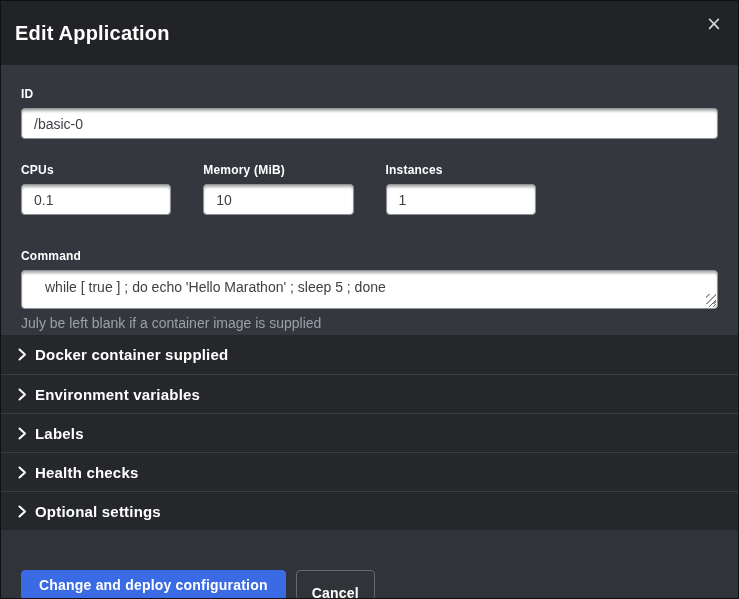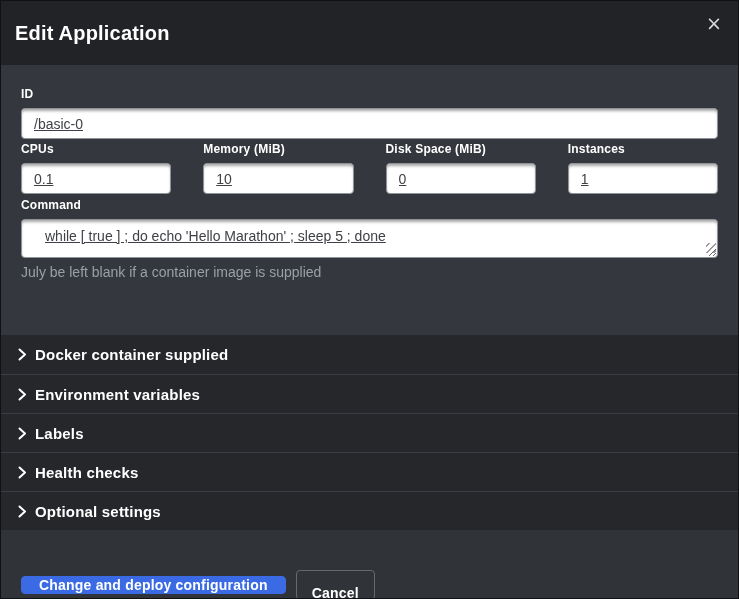--- a/index.html
+++ b/index.html
@@ -53,29 +53,28 @@
     background: #ffffff;
     border: 1px solid #8f9297;
     border-radius: 4px;
     box-shadow: inset 0 3px 3px -1px rgba(0,0,0,.35);
     color: #3f4146;
     font-family: "Liberation Sans", sans-serif;
     font-size: 14px;
     padding: 0 12px;
     height: 31px;
     outline: none;
-    text-decoration: underline;
   }
   .row-4 {
-    margin-top: 3px;
+    margin-top: 24px;
     display: grid;
     grid-template-columns: repeat(4, 1fr);
     gap: 32px;
   }
-  .command-group { margin-top: 4px; position: relative; }
+  .command-group { margin-top: 34px; position: relative; }
   .text-area {
     height: 39px; resize: both; padding: 7px 23px;
     display: block; line-height: 1.3;
   }
   .resize-grip {
     position: absolute; right: 2px; bottom: 27px;
     width: 10px; height: 10px;
     background: repeating-linear-gradient(135deg,
       transparent 0 2px, #9a9a9a 2px 3px, transparent 3px 5px);
     pointer-events: none;
@@ -106,21 +105,21 @@
     letter-spacing: .2px;
   }
   
   .modal-footer {
     height: 70px; flex: 0 0 70px;
     background: var(--footer-bg, #303338);
     display: flex; align-items: center;
     padding: 0 20px; gap: 10px;
   }
   .btn {
-    height: 18px;
+    height: 30px;
     border-radius: 4px;
     font-family: "Liberation Sans", sans-serif;
     font-size: 14px; font-weight: 600;
     color: #ffffff;
     cursor: pointer;
     letter-spacing: .2px;
     margin-top: 40px;
   }
   .btn-primary {
     background: var(--accent-blue, #3b6be4);
@@ -153,24 +152,20 @@
     <div class="row-4">
       <div>
         <label class="field-label">CPUs</label>
         <input class="text-input" type="text" value="0.1" style="">
       </div>
       <div>
         <label class="field-label">Memory (MiB)</label>
         <input class="text-input" type="text" value="10" style="">
       </div>
       <div>
-        <label class="field-label">Disk Space (MiB)</label>
-        <input class="text-input" type="text" value="0" style="">
-      </div>
-      <div>
         <label class="field-label">Instances</label>
         <input class="text-input" type="text" value="1" style="">
       </div>
     </div>
 
     <div class="command-group">
       <label class="field-label">Command</label>
       <textarea class="text-area" spellcheck="false" style="">while [ true ] ; do echo 'Hello Marathon' ; sleep 5 ; done</textarea>
       <span class="resize-grip"></span>
       <div class="help-text">July be left blank if a container image is supplied</div>

